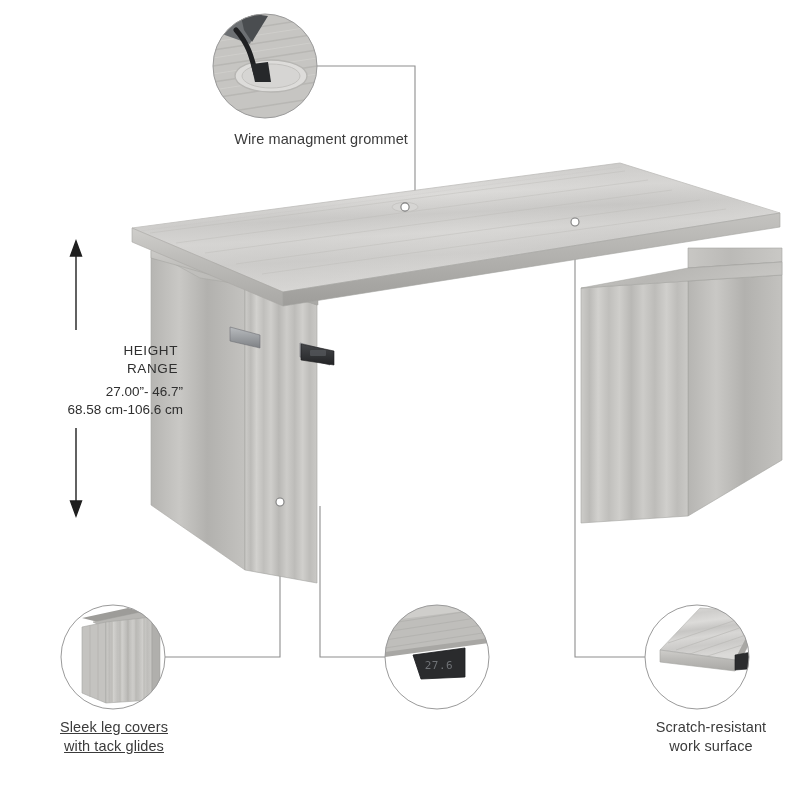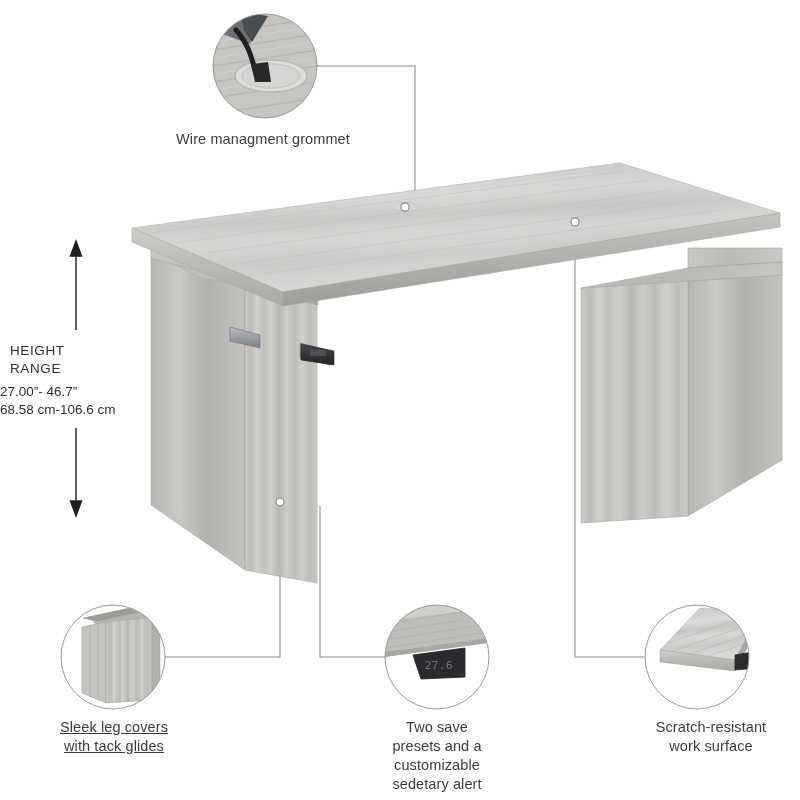--- a/index.html
+++ b/index.html
@@ -32,31 +32,31 @@
     text-align: center;
     font-size: 14.5px;
     line-height: 1.32;
     color: #3b3b3b;
     letter-spacing: 0.1px;
     white-space: pre-line;
     font-family: "Liberation Sans", sans-serif;
   }
   .dim-label {
     position: absolute;
-    text-align: left;
+    text-align: right;
     font-size: 13.5px;
     line-height: 1.35;
     color: #2f2f2f;
     white-space: pre-line;
     font-family: "Liberation Sans", sans-serif;
   }
   .dim-title {
     letter-spacing: 0.6px;
   }
-  .lbl-wire   { left: 118px; top: 130px; width: 290px; }
+  .lbl-wire   { left: 118px; top: 130px; width: 290px; text-align: right; }
   .lbl-legs   { left: 23px;  top: 718px; width: 182px; text-decoration: underline; }
   .lbl-preset { left: 370px; top: 718px; width: 134px; }
   .lbl-scratch{ left: 620px; top: 718px; width: 182px; }
   .dim-head   { left: 10px;  top: 342px; width: 168px; }
   .dim-vals   { left: 0px;   top: 383px; width: 183px; }
 </style>
 </head>
 <body>
 
 <div id="stage">
@@ -288,24 +288,20 @@
       </g>
       <circle cx="697" cy="657" r="52" fill="none" stroke="#9a9a9a" stroke-width="1"></circle>
     </g>
   </svg>
 
   <div class="callout-label lbl-wire">Wire managment grommet</div>
 
   <div class="callout-label lbl-legs">Sleek leg covers
 with tack glides</div>
 
-  <div class="callout-label lbl-preset">Two save
-presets and a
-customizable
-sedetary alert</div>
 
   <div class="callout-label lbl-scratch">Scratch-resistant
 work surface</div>
 
   <div class="dim-label dim-head dim-title"><span>HEIGHT</span><br><span>RANGE</span></div>
 
   <div class="dim-label dim-vals"><span>27.00”-  46.7”</span><br><span>68.58 cm-106.6 cm</span></div>
 
 </div>
 

